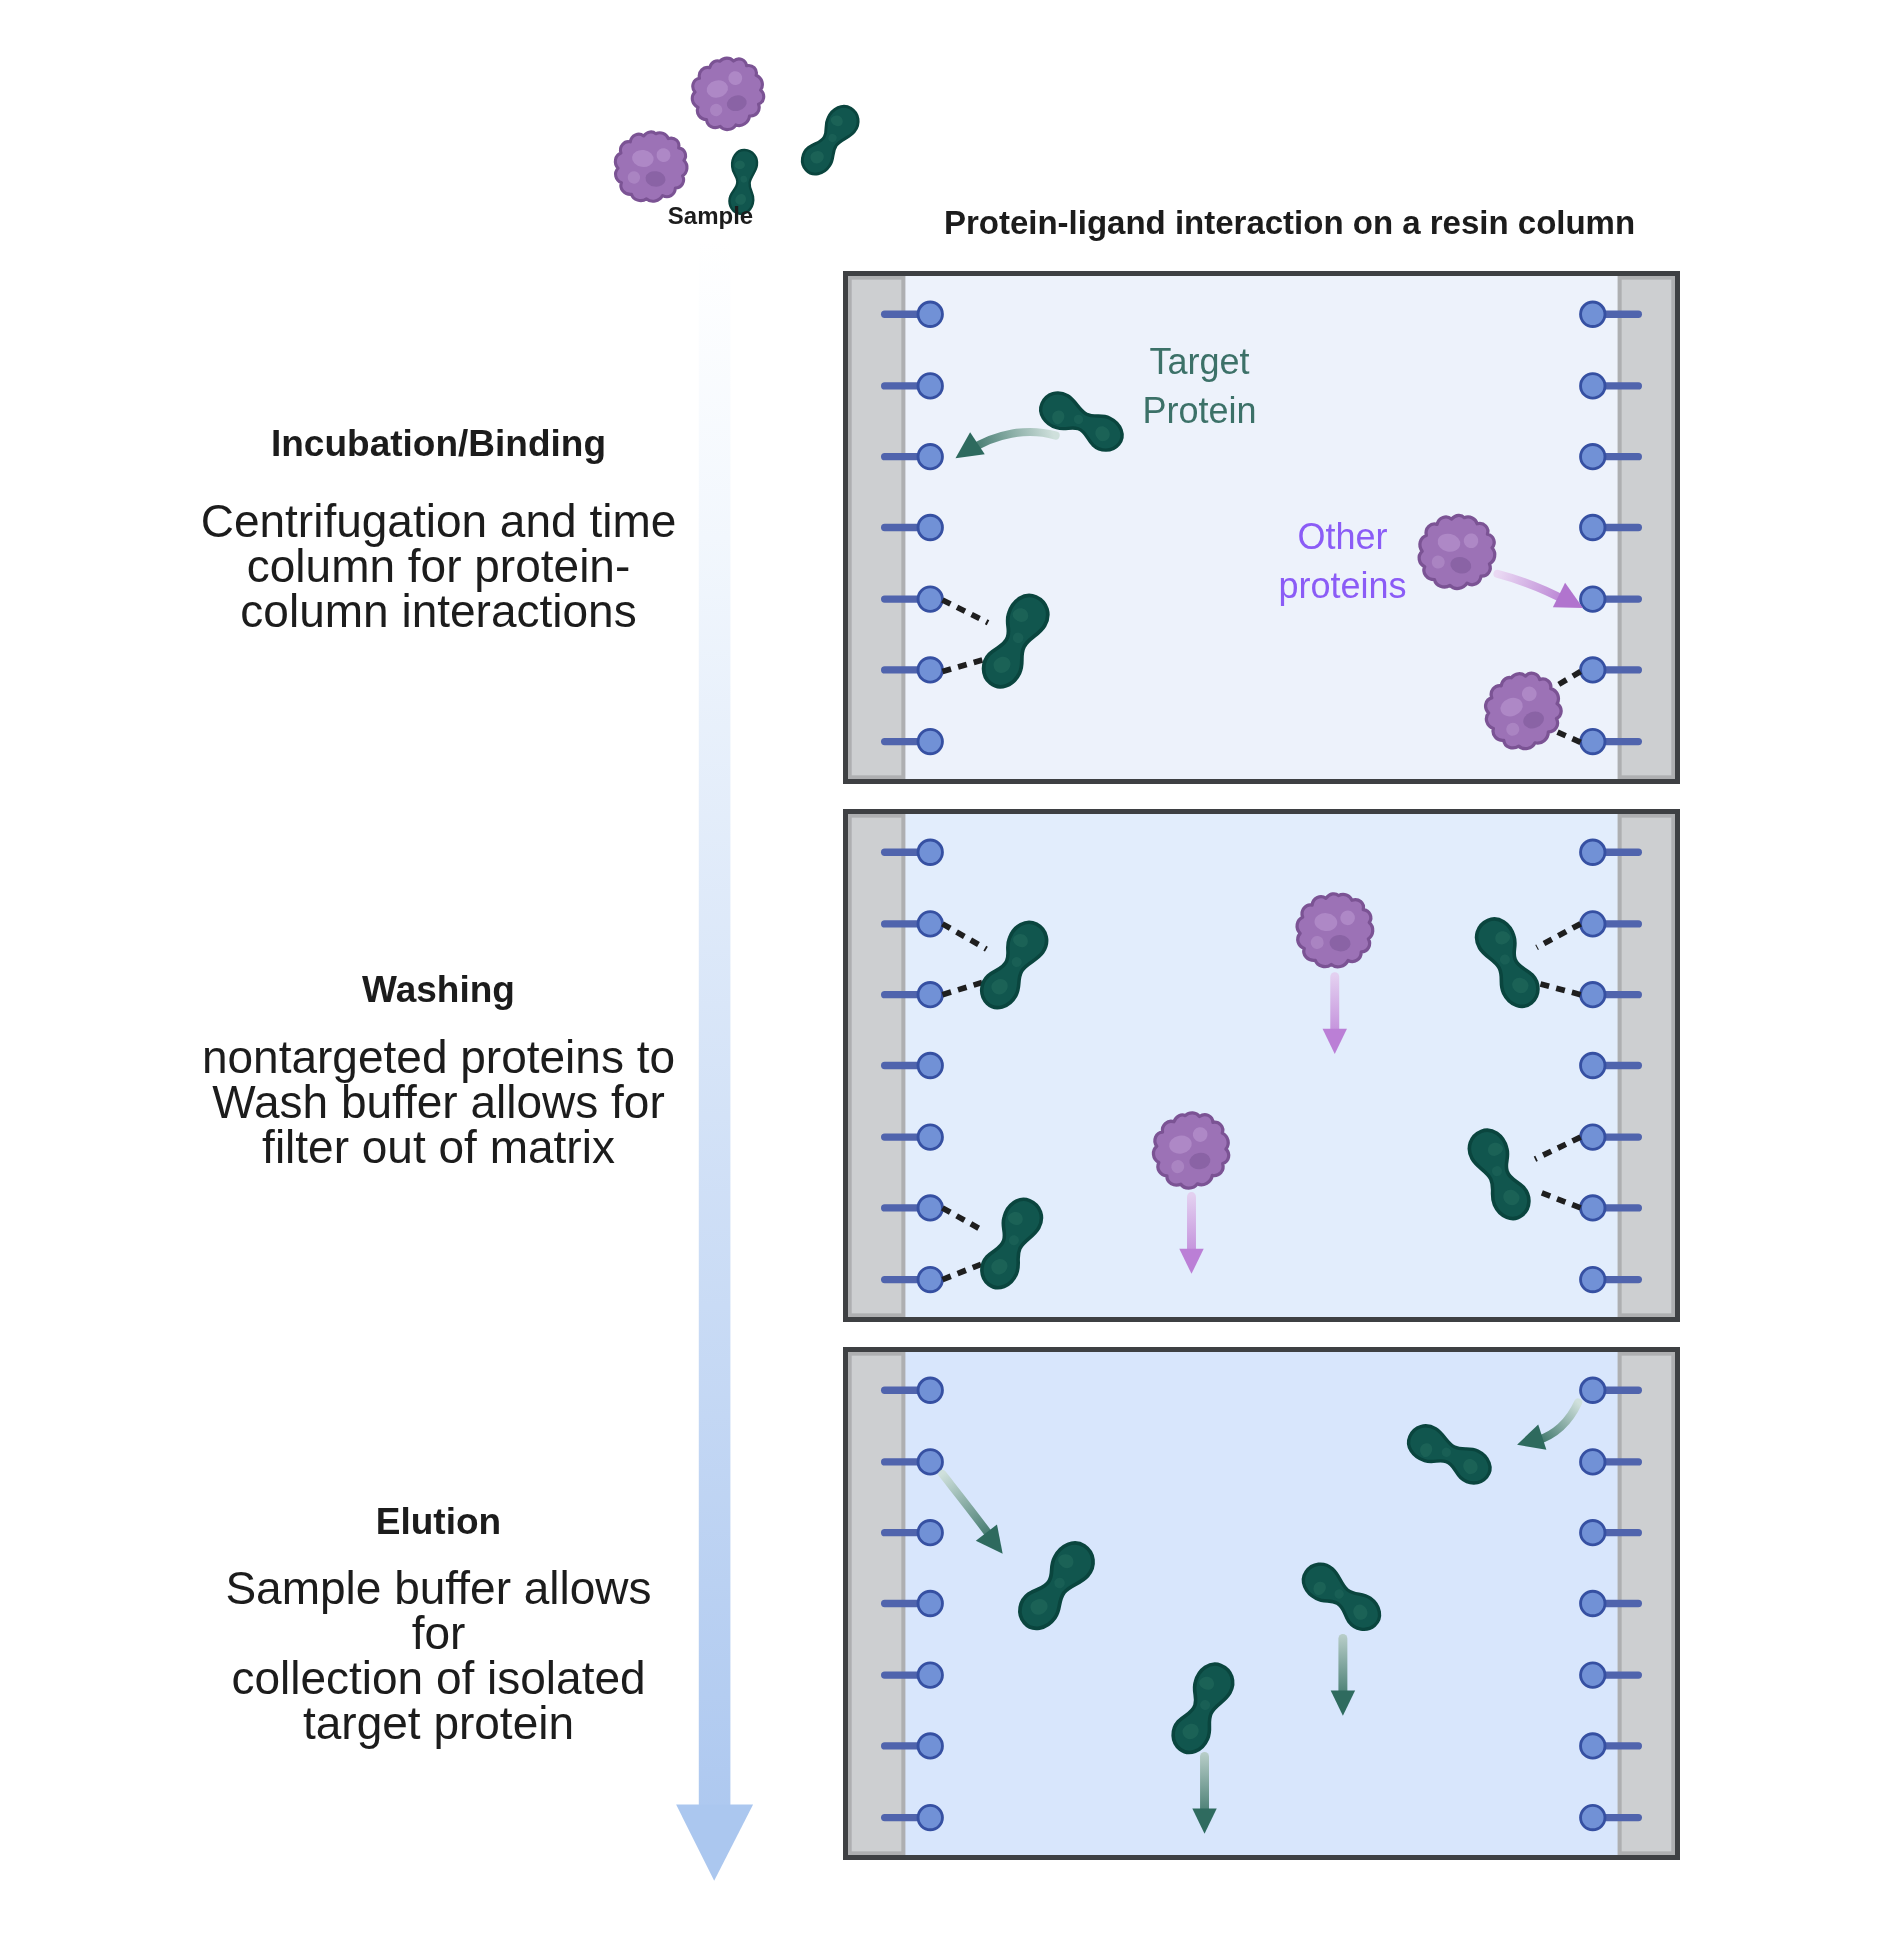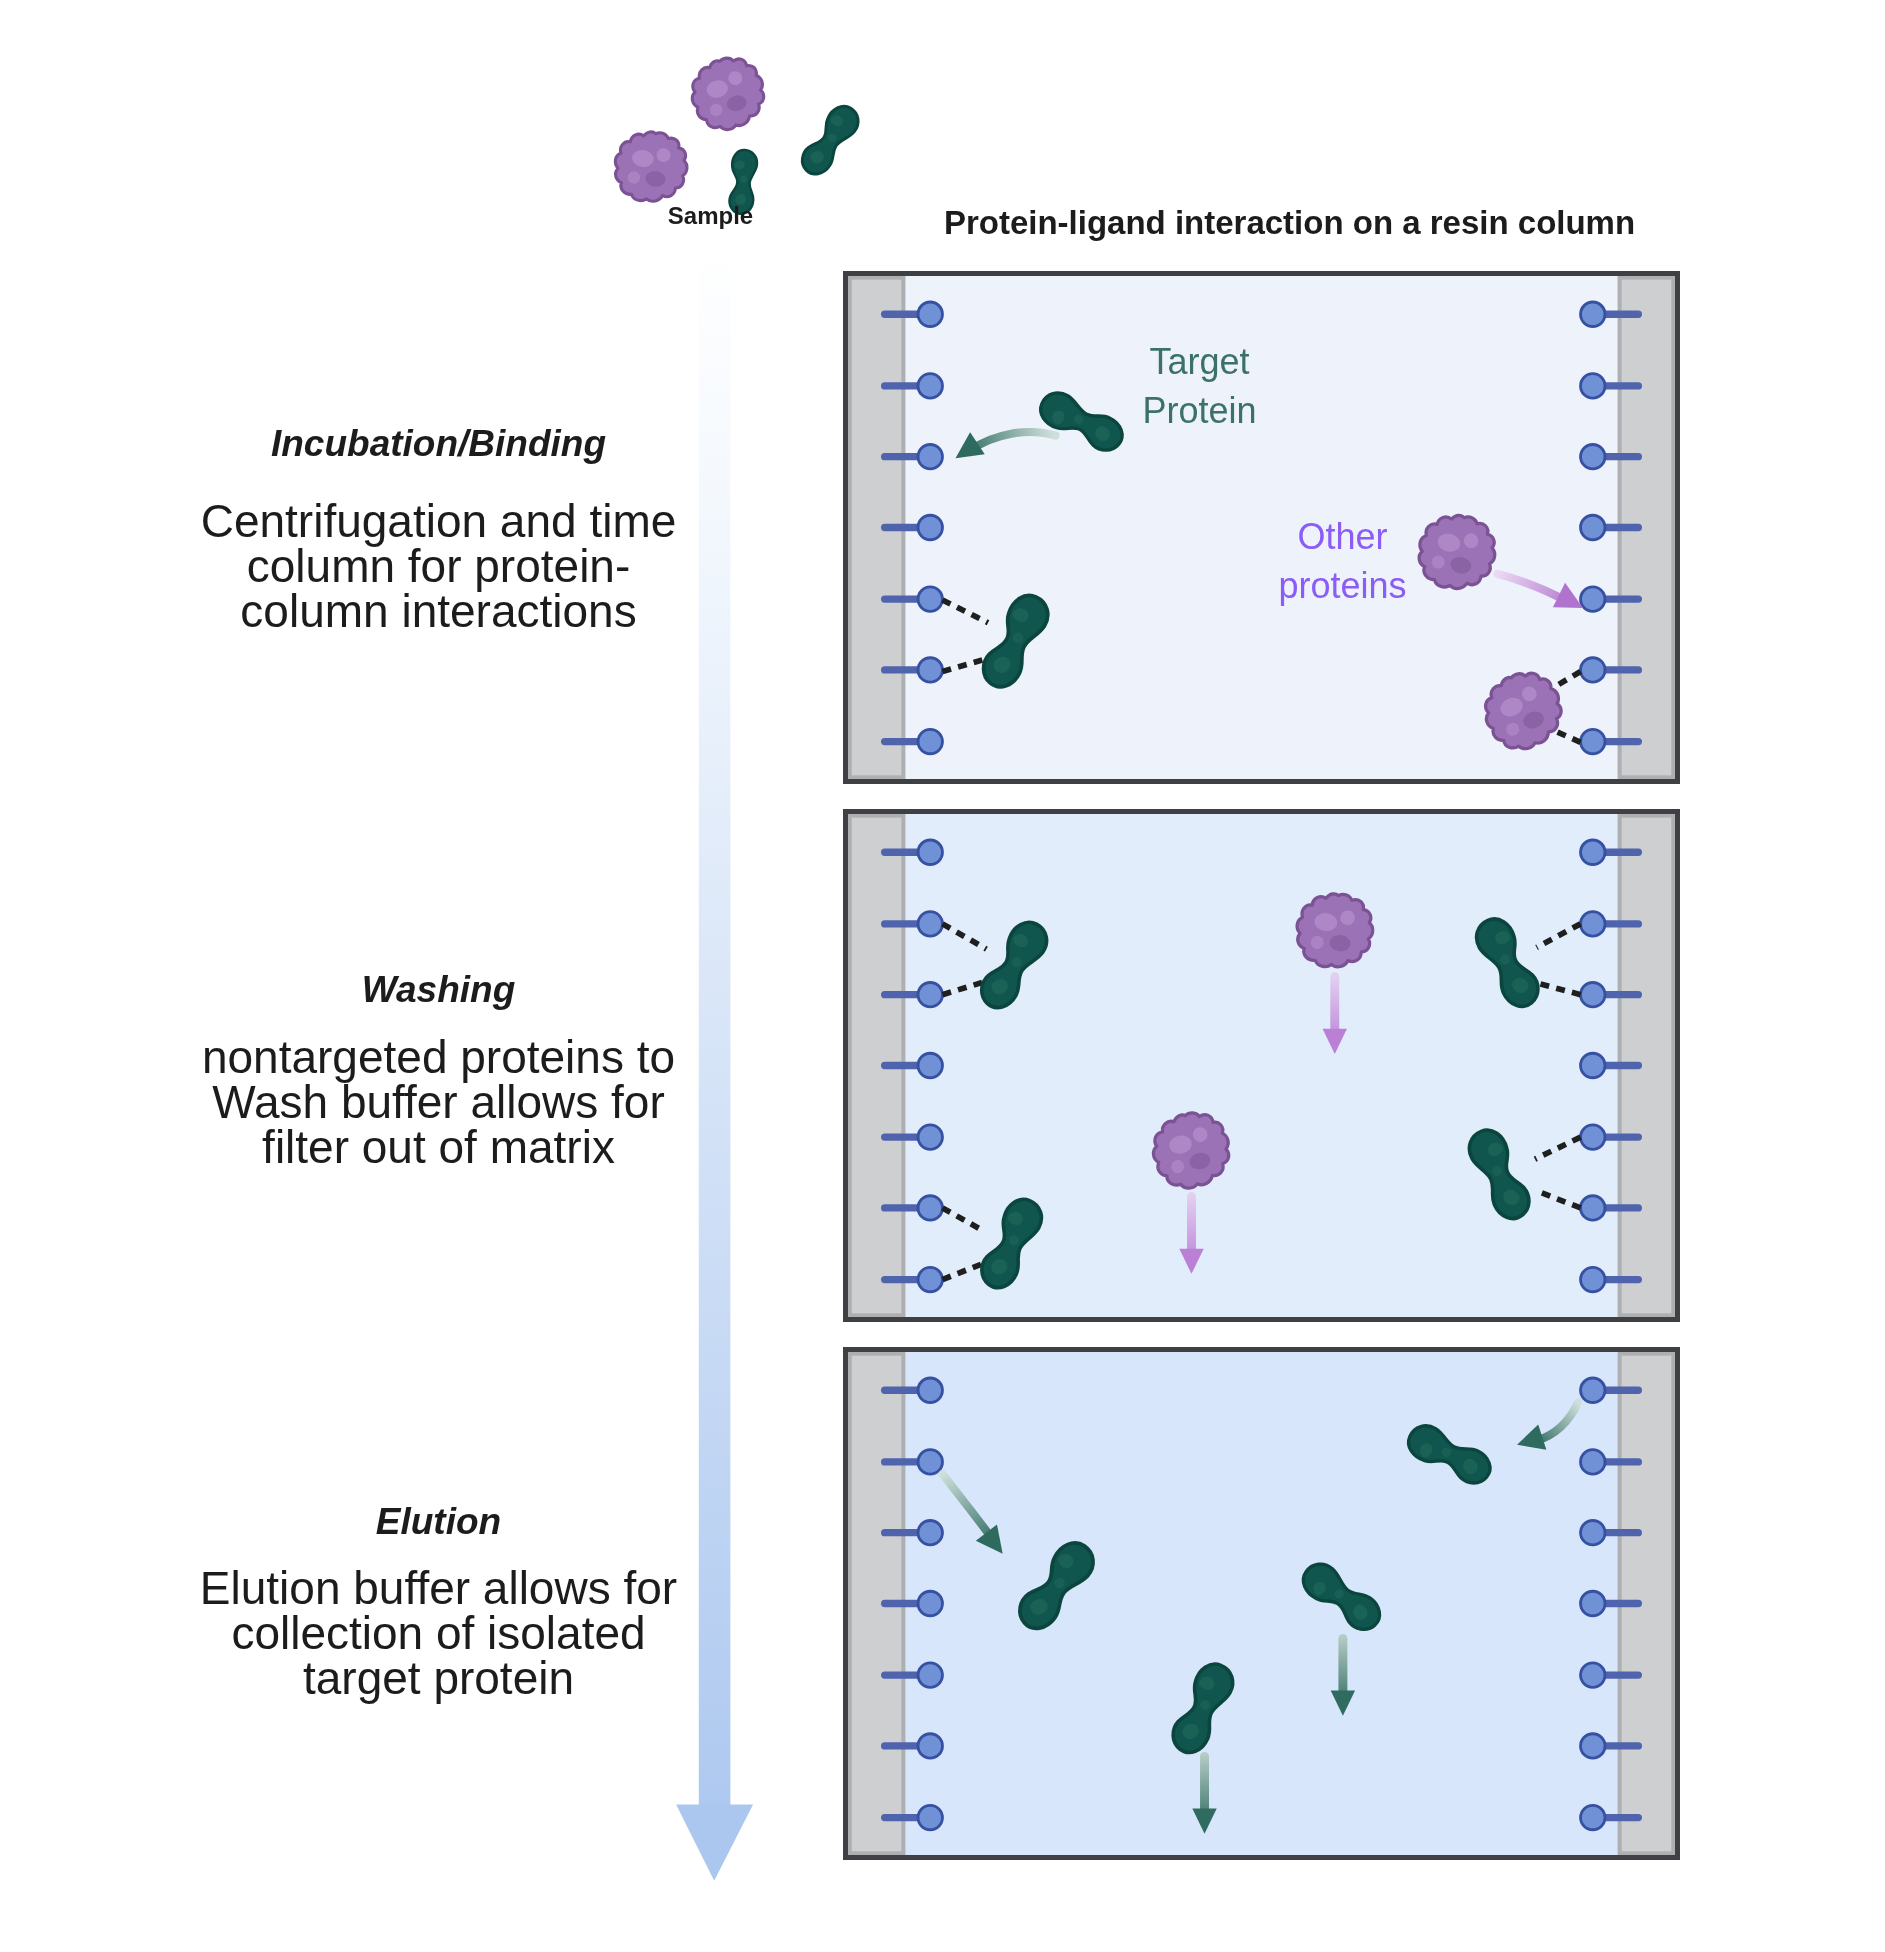--- a/index.html
+++ b/index.html
@@ -4,21 +4,21 @@
 <style>
   html,body{margin:0;padding:0;}
   body{
     width:1886px;height:1953px;position:relative;background:#ffffff;
     font-family:"Liberation Sans", sans-serif;color:#1c1c1c;overflow:hidden;
   }
   .abs{position:absolute;}
   .center{text-align:center;}
   .sample-label{font-size:24px;font-weight:700;}
   .diagram-title{font-size:33px;font-weight:700;}
-  .step-heading{font-size:37px;font-weight:700;line-height:49px;font-style:italic;}
+  .step-heading{font-size:37px;font-weight:700;line-height:49px;}
   .step-body{font-size:46px;line-height:45px;font-weight:400;}
   .panel{
     position:absolute;left:843px;width:827px;height:503px;
     border:5.7px solid #3e4043;
   }
   .panel-1{top:271px;background:#edf2fb;}
   .panel-2{top:809px;background:#e2edfc;}
   .panel-3{top:1347px;background:#d8e6fc;}
   .panel svg.panel-svg{position:absolute;left:0;top:0;}
   .panel-label{position:absolute;font-size:36px;line-height:49px;font-weight:500;text-align:center;width:195px;}
@@ -96,21 +96,21 @@
   <div class="step-body" style="margin-top:21px">
     <div>nontargeted proteins to</div>
     <div>Wash buffer allows for</div>
     <div>filter out of matrix</div>
   </div>
 </div>
 
 <div class="abs center" style="left:194px;top:1497px;width:489px">
   <div class="step-heading">Elution</div>
   <div class="step-body" style="margin-top:20.4px">
-    <div>Elution buffer allows for</div>
+    <div>Sample buffer allows for</div>
     <div>collection of isolated</div>
     <div>target protein</div>
   </div>
 </div>
 
 <div class="panel panel-1">
   <svg class="panel-svg" width="827" height="503" viewBox="0 0 1016 618">
     <defs>
       <linearGradient id="p1tg" x1="252" y1="192" x2="140" y2="220" gradientUnits="userSpaceOnUse">
         <stop offset="0" stop-color="#cfe0dc"></stop>

